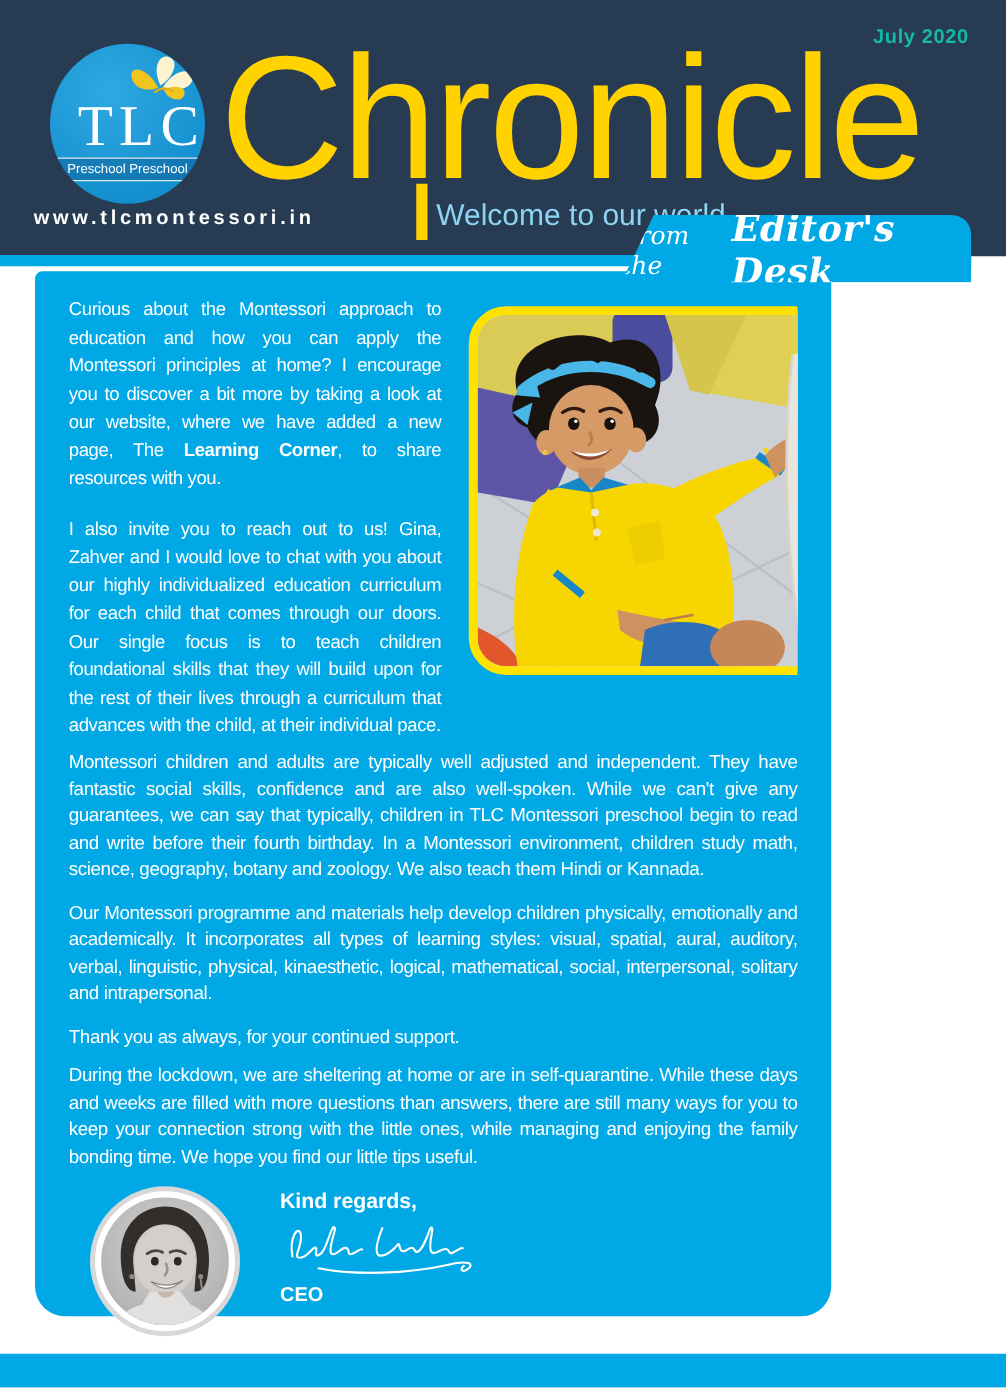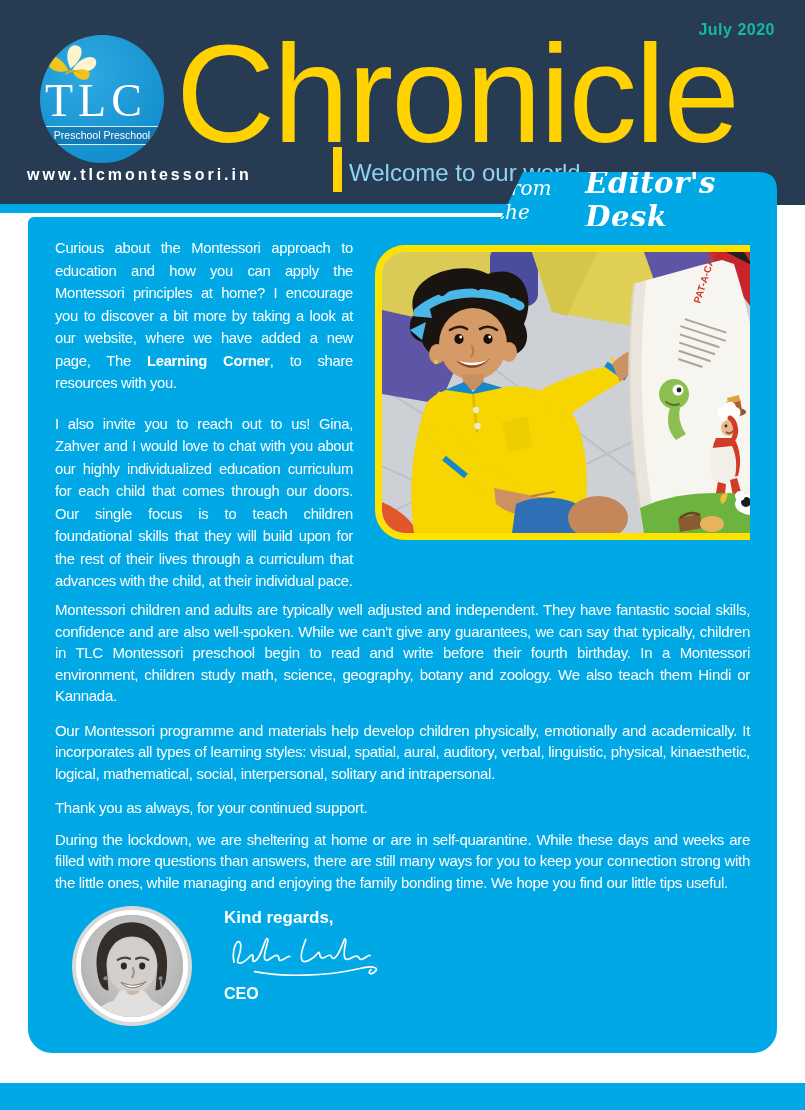--- a/index.html
+++ b/index.html
@@ -6,21 +6,21 @@
   .page{
     position:relative;width:805px;height:1110px;background:#ffffff;
     overflow:hidden;font-family:"Liberation Sans",sans-serif;margin:0 auto;
   }
   
   .masthead{position:absolute;left:0;top:0;width:805px;height:205px;background:#273B52;}
   .issue-date{position:absolute;top:21px;right:30px;color:#14b8a6;font-size:16px;font-weight:bold;letter-spacing:.5px;}
   .logo-circle{
     position:absolute;left:40px;top:35px;width:124px;height:128px;border-radius:50%;
     background:radial-gradient(circle at 38% 30%, #2FA9E2 0%, #1591CF 70%, #0F86C4 100%);
-    display:flex;flex-direction:column;align-items:flex-start;overflow:hidden;
+    display:flex;flex-direction:column;align-items:flex-end;overflow:hidden;
   }
   .logo-butterfly{margin-top:8px;height:42px;}
   .logo-acronym{
     font-family:"Liberation Serif",serif;color:#ffffff;font-size:46px;line-height:44px;
     letter-spacing:5px;padding-left:5px;margin-top:-6px;
   }
   .logo-subtitle{
     margin-top:3px;width:100%;text-align:center;color:#ffffff;font-size:10.5px;line-height:12px;
     padding:2px 0 3px;background:rgba(13,74,128,.35);
     border-top:1px solid rgba(255,255,255,.85);border-bottom:1px solid rgba(255,255,255,.85);
@@ -38,21 +38,21 @@
   .editor-banner{
     position:absolute;left:497px;top:172px;width:280px;height:54px;background:#00A9E6;
     clip-path:path("M26 0 H262 Q280 0 280 18 V54 H0 Z");
     display:flex;align-items:center;justify-content:center;gap:8px;color:#ffffff;padding-top:2px;box-sizing:border-box;
     z-index:3;
   }
   .banner-prefix{font-family:"DejaVu Serif",serif;font-style:italic;font-size:20px;}
   .banner-title{font-family:"DejaVu Serif",serif;font-style:italic;font-weight:bold;font-size:29px;letter-spacing:.5px;}
   
   .content{
-    position:absolute;left:28px;top:217px;width:749px;height:836px;background:#00A9E6;
+    position:absolute;left:28px;top:217px;width:637px;height:836px;background:#00A9E6;
     border-radius:6px 2px 24px 24px;box-sizing:border-box;padding:20px 27px 0;color:#ffffff;z-index:2;
   }
   .intro-row{position:relative;height:362px;overflow:hidden;}
   .intro-col{width:298px;}
   .intro-col p{
     margin:0 0 18px;font-size:14.8px;line-height:22.5px;letter-spacing:-.3px;
     text-align:justify;color:#ffffff;
   }
   .photo-frame{
     position:absolute;left:320px;top:8px;width:405px;height:295px;box-sizing:border-box;

